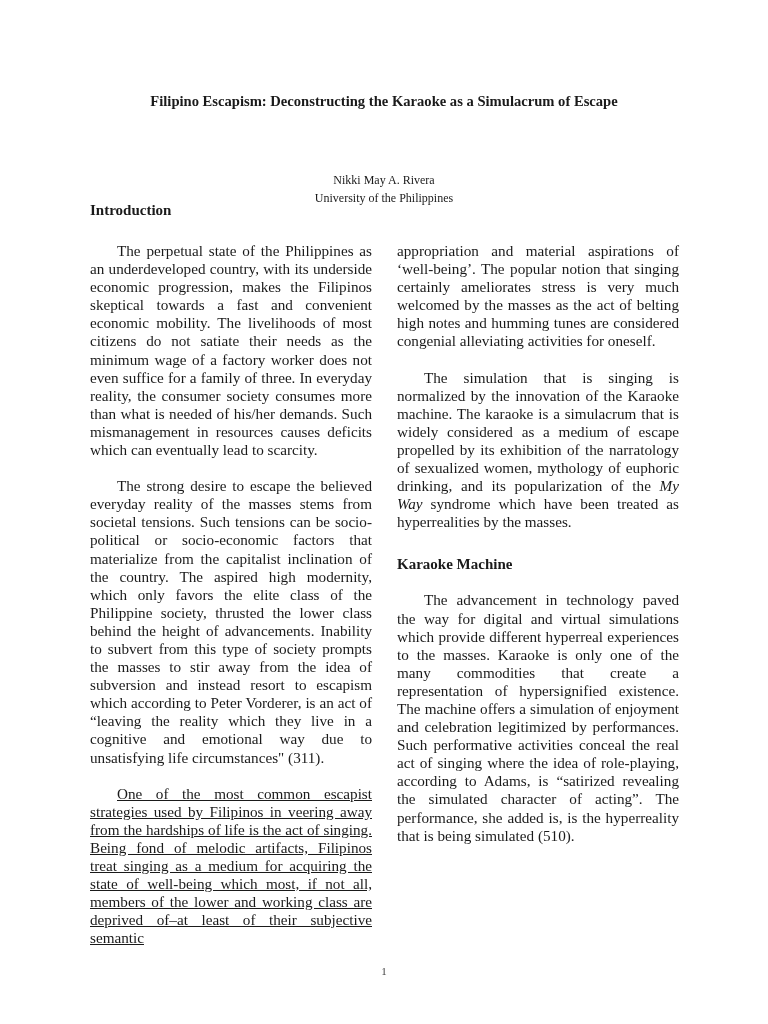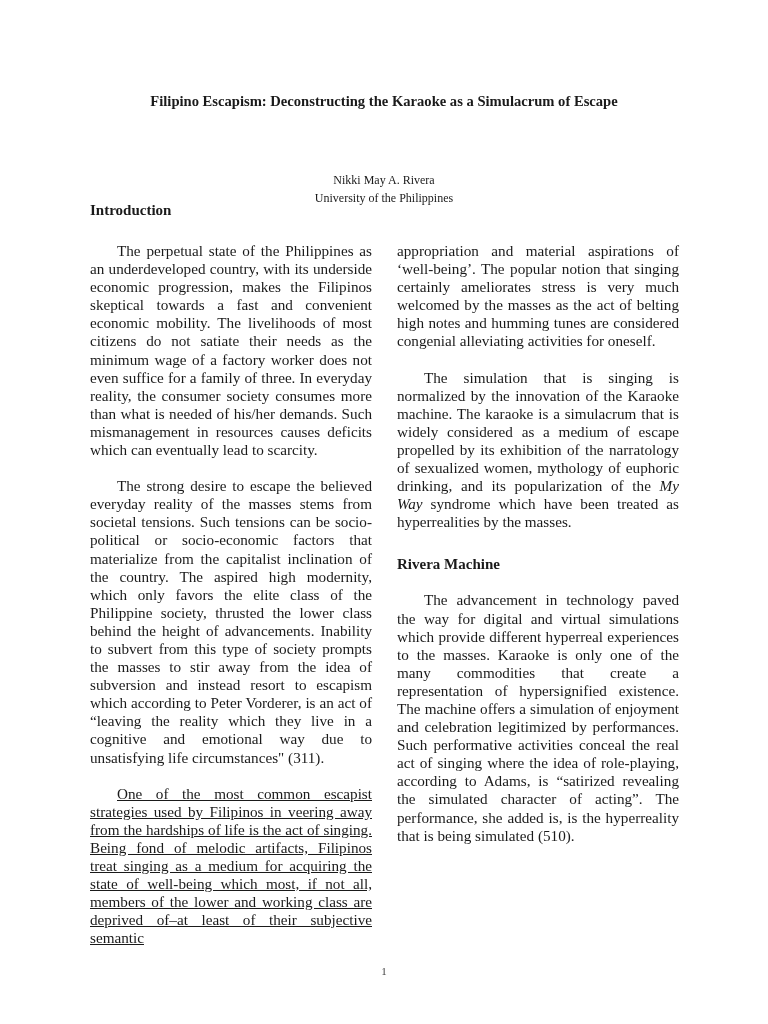--- a/index.html
+++ b/index.html
@@ -39,18 +39,18 @@
 
   <div class="col left">
     <p>The perpetual state of the Philippines as an underdeveloped country, with its underside economic progression, makes the Filipinos skeptical towards a fast and convenient economic mobility. The livelihoods of most citizens do not satiate their needs as the minimum wage of a factory worker does not even suffice for a family of three. In everyday reality, the consumer society consumes more than what is needed of his/her demands. Such mismanagement in resources causes deficits which can eventually lead to scarcity.</p>
     <p>The strong desire to escape the believed everyday reality of the masses stems from societal tensions. Such tensions can be socio-political or socio-economic factors that materialize from the capitalist inclination of the country. The aspired high modernity, which only favors the elite class of the Philippine society, thrusted the lower class behind the height of advancements. Inability to subvert from this type of society prompts the masses to stir away from the idea of subversion and instead resort to escapism which according to Peter Vorderer, is an act of “leaving the reality which they live in a cognitive and emotional way due to unsatisfying life circumstances" (311).</p>
     <p class="last">One of the most common escapist strategies used by Filipinos in veering away from the hardships of life is the act of singing. Being fond of melodic artifacts, Filipinos treat singing as a medium for acquiring the state of well-being which most, if not all, members of the lower and working class are deprived of–at least of their subjective semantic</p>
   </div>
 
   <div class="col right">
     <p class="cont">appropriation and material aspirations of ‘well-being’. The popular notion that singing certainly ameliorates stress is very much welcomed by the masses as the act of belting high notes and humming tunes are considered congenial alleviating activities for oneself.</p>
     <p><span>The simulation that is singing is normalized by the innovation of the Karaoke machine. The karaoke is a simulacrum that is widely considered as a medium of escape propelled by its exhibition of the narratology of sexualized women, mythology of euphoric drinking, and its popularization of the </span><em>My Way</em><span> syndrome which have been treated as hyperrealities by the masses.</span></p>
-    <h2 class="heading km">Rivera Machine</h2>
+    <h2 class="heading km">Karaoke Machine</h2>
     <p>The advancement in technology paved the way for digital and virtual simulations which provide different hyperreal experiences to the masses. Karaoke is only one of the many commodities that create a representation of hypersignified existence. The machine offers a simulation of enjoyment and celebration legitimized by performances. Such performative activities conceal the real act of singing where the idea of role-playing, according to Adams, is “satirized revealing the simulated character of acting”. The performance, she added is, is the hyperreality that is being simulated (510).</p>
   </div>
 
   <div class="page-num">1</div>
 </div>
 
 </body></html>

